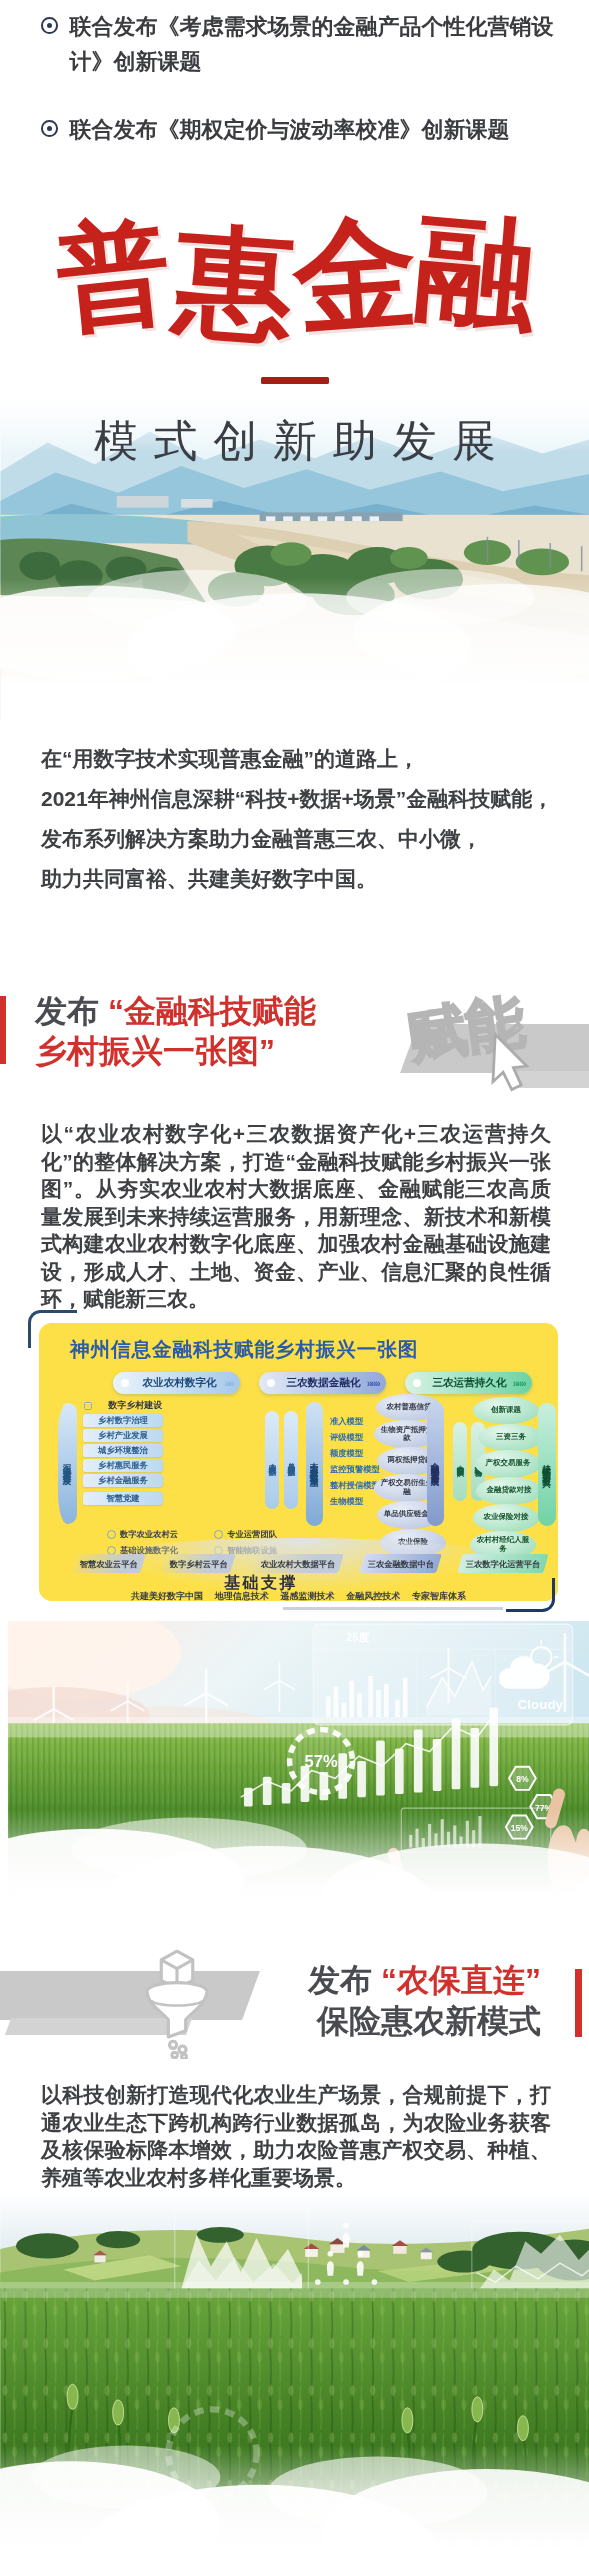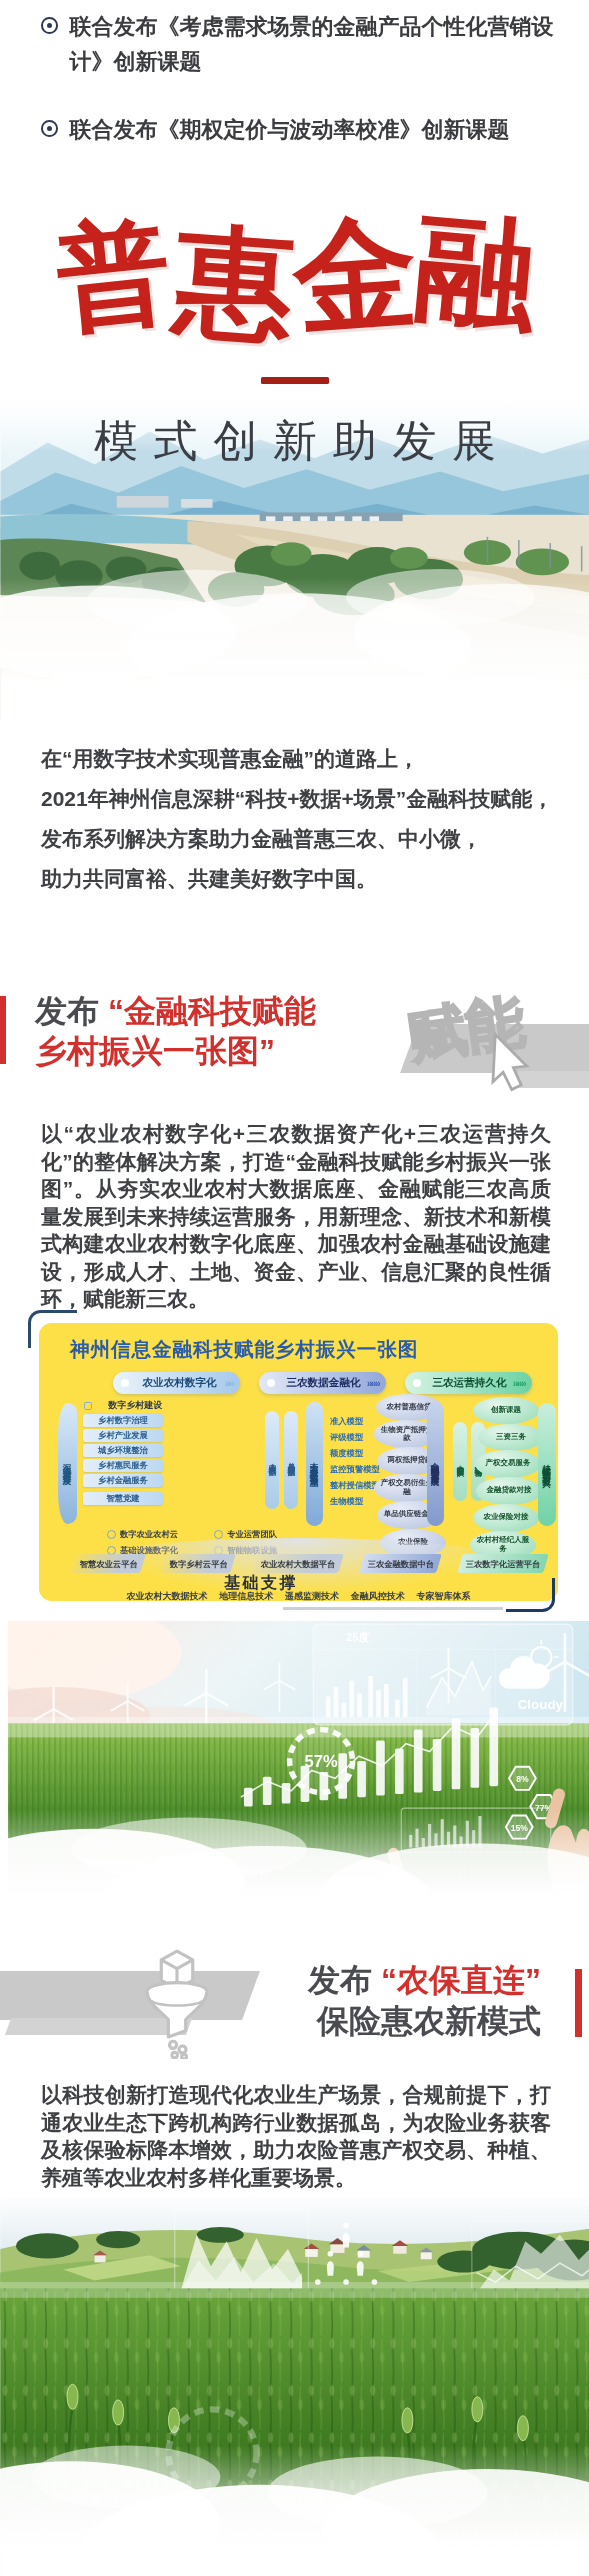--- a/index.html
+++ b/index.html
@@ -358,21 +358,21 @@
     <div class="dg-swoosh"></div>
     <div class="platforms">
       <div class="chip"><span>智慧农业云平台</span></div>
       <div class="chip"><span>数字乡村云平台</span></div>
       <div class="chip"><span>农业农村大数据平台</span></div>
       <div class="chip chip-blue"><span>三农金融数据中台</span></div>
       <div class="chip chip-green"><span>三农数字化运营平台</span></div>
     </div>
     <div class="fnd-title">基础支撑</div>
     <div class="fnd-items">
-      <span class="fnd-item">农业农村大数据技术</span>
+      <span class="fnd-item">共建美好数字中国</span>
       <span class="fnd-item">地理信息技术</span>
       <span class="fnd-item">遥感监测技术</span>
       <span class="fnd-item">金融风控技术</span>
       <span class="fnd-item">专家智库体系</span>
     </div>
   </div>
 
   <div class="photo2">
     <svg width="590" height="291" viewBox="0 0 750 370">
       <defs>

